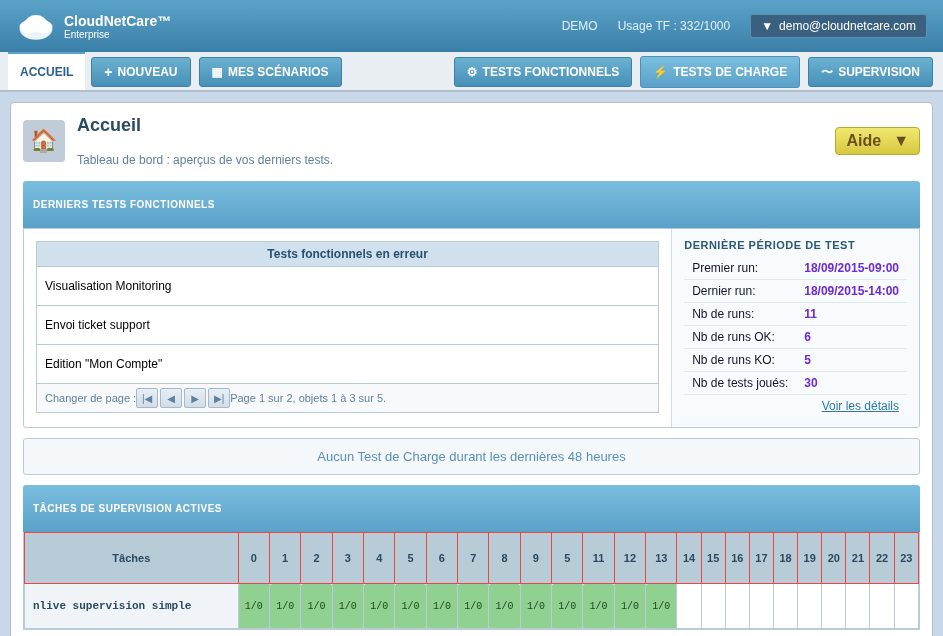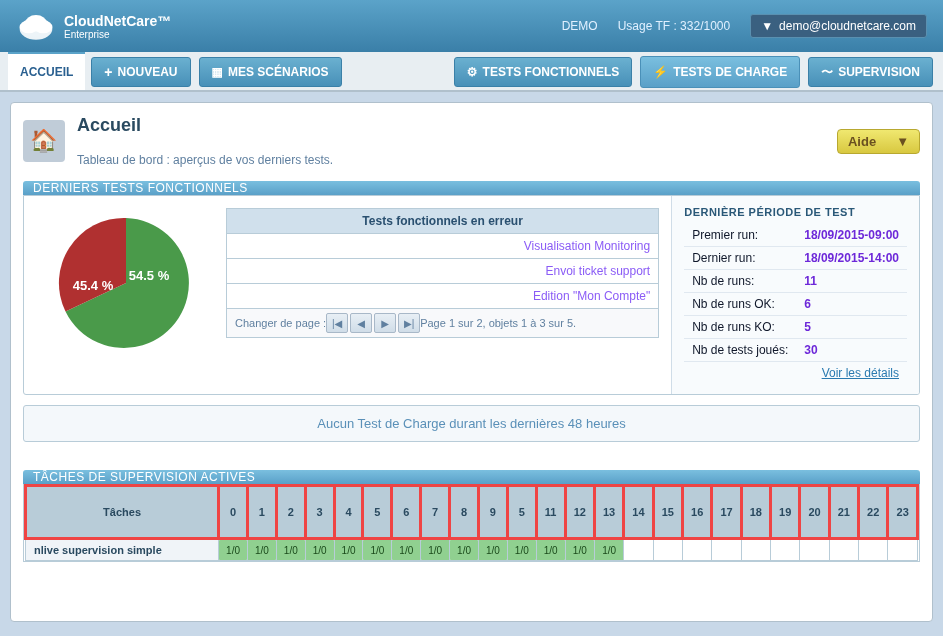--- a/index.html
+++ b/index.html
@@ -138,35 +138,35 @@
       color: #6080a0;
       margin-top: 17px;
     }
     .aide-btn {
       margin-left: auto;
       background: linear-gradient(to bottom, #f0e870, #d8c840);
       border: 1px solid #b8a830;
       border-radius: 4px;
       padding: 4px 10px;
       cursor: pointer;
-      font-size: 13px;
+      font-size: 16px;
       font-weight: bold;
       color: #6a5020;
       display: flex;
       align-items: center;
-      gap: 20px;
+      gap: 12px;
     }
 
     
     .section-header {
       background: linear-gradient(to bottom, #7abfdf, #5aa0c8);
       color: white;
-      font-weight: normal;
-      font-size: 12px;
-      padding: 0 10px;
+      font-weight: bold;
+      font-size: 10px;
+      padding: 18px 10px;
       border-radius: 3px 3px 0 0;
       letter-spacing: 0.5px;
     }
     .chart-area {
       display: flex;
       align-items: center;
       justify-content: center;
       min-width: 180px;
     }
 
@@ -186,24 +186,24 @@
       text-align: center;
       font-weight: bold;
       padding: 5px;
       font-size: 12px;
       color: #2a5070;
       border: 1px solid #b8ccd8;
     }
     .error-table-row {
       border: 1px solid #b8ccd8;
       border-top: none;
-      padding: 5px 8px;
-      font-size: 12px;
-      color: #8b5cf6;
-      text-align: right;
+      padding: 12px 8px;
+      font-size: 12px;
+      color: #000000;
+      text-align: left;
       background: white;
     }
     .pagination-row {
       display: flex;
       align-items: center;
       justify-content: flex-start;
       border: 1px solid #b8ccd8;
       border-top: none;
       padding: 4px 8px;
       font-size: 11px;
@@ -264,42 +264,43 @@
       border-radius: 3px;
       text-align: center;
       padding: 10px;
       color: #5a90b8;
       font-size: 13px;
       margin: 10px 0;
       background: #f4f8fb;
     }
 
     
-    .supervision-section { margin-top: 28px; border-radius: 27px; }
+    .supervision-section { margin-top: 10px; border-radius: 27px; }
     .sup-table {
       width: 100%;
       border-collapse: collapse;
       font-size: 11px;
     }
     .sup-table th {
       background: #b8ccd8;
       padding: 19px 3px;
       text-align: center;
-      border: 3px solid #ef4444;
+      border: 1px solid #ef4444;
       font-weight: bold;
       color: #2a4a60;
     }
     .sup-table th.task-header {
       text-align: center;
       background: #b8ccd8;
     }
     .sup-table td {
       border: 1px solid #b8ccd8;
-      padding: 4px 3px;
+      padding: 16px 3px;
       text-align: center;
+      font-family: Liberation Mono, monospace;
     }
     .sup-table td.task-name {
       text-align: left;
       padding-left: 8px;
       font-weight: bold;
       color: #2a4a60;
       background: #f0f4f8;
     }
     .cell-ok {
       background: #90d090;
@@ -396,33 +397,20 @@
   </div>
 
   <div>
     <div class="section-header">
       <span>DERNIERS TESTS FONCTIONNELS</span>
     </div>
     <div class="top-section">
       <div class="top-left">
         <div class="func-layout">
 
-          <div class="chart-area">
-            <div class="pie-container">
-              <svg width="150" height="150" viewBox="0 0 150 150">
-
-                <path d="M75,75 L75,10 A65,65 0 1,1 14.5,103.5 Z" fill="#4a9a4a"></path>
-
-                <path d="M75,75 L14.5,103.5 A65,65 0 0,1 75,10 Z" fill="#b03030"></path>
-
-                <text x="42" y="82" fill="white" font-size="13" font-weight="bold" text-anchor="middle">45.4 %</text>
-                <text x="98" y="72" fill="white" font-size="13" font-weight="bold" text-anchor="middle">54.5 %</text>
-              </svg>
-            </div>
-          </div>
 
           <div class="error-table-area">
             <div class="error-table-title">Tests fonctionnels en erreur</div>
             <div class="error-table-row">Visualisation Monitoring</div>
             <div class="error-table-row">Envoi ticket support</div>
             <div class="error-table-row">Edition "Mon Compte"</div>
             <div class="pagination-row">
               <span>Changer de page :</span>
               <div class="pagination-btns">
                 <div class="page-btn">|◀</div>

